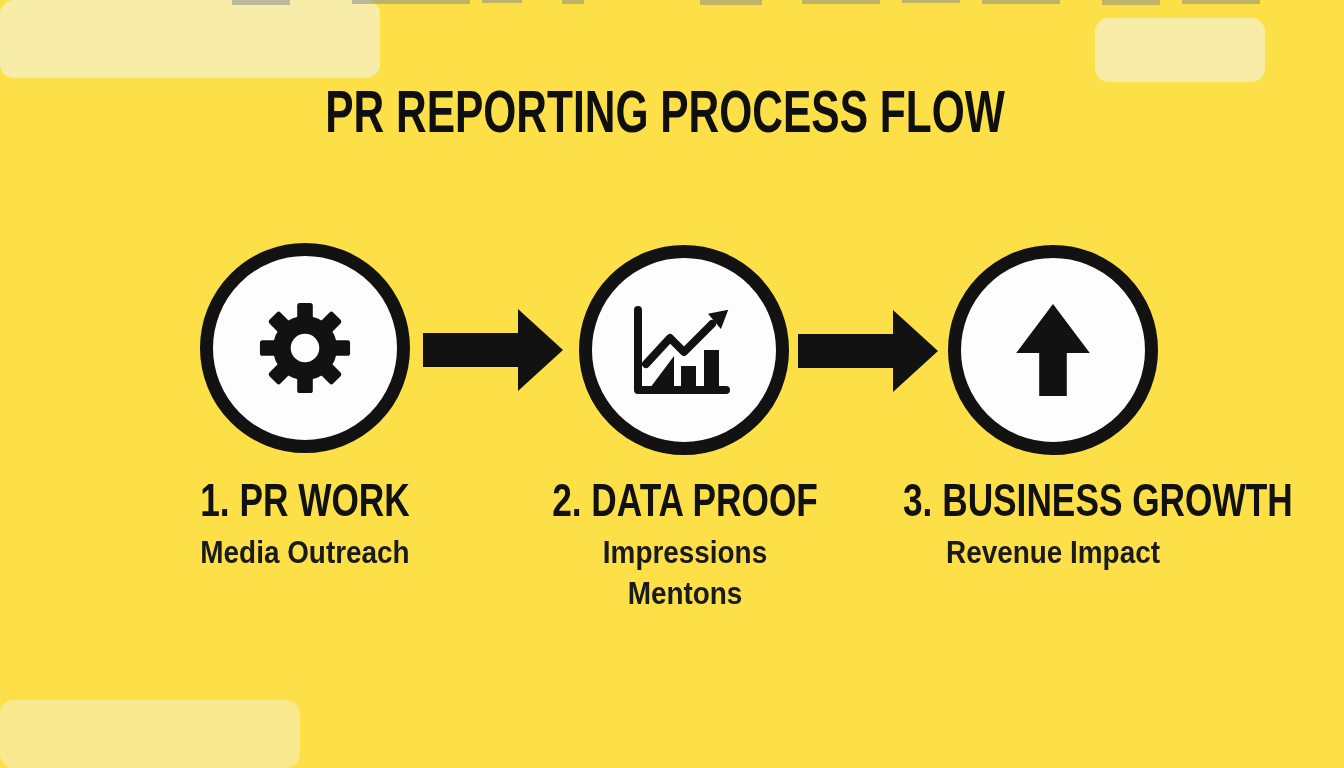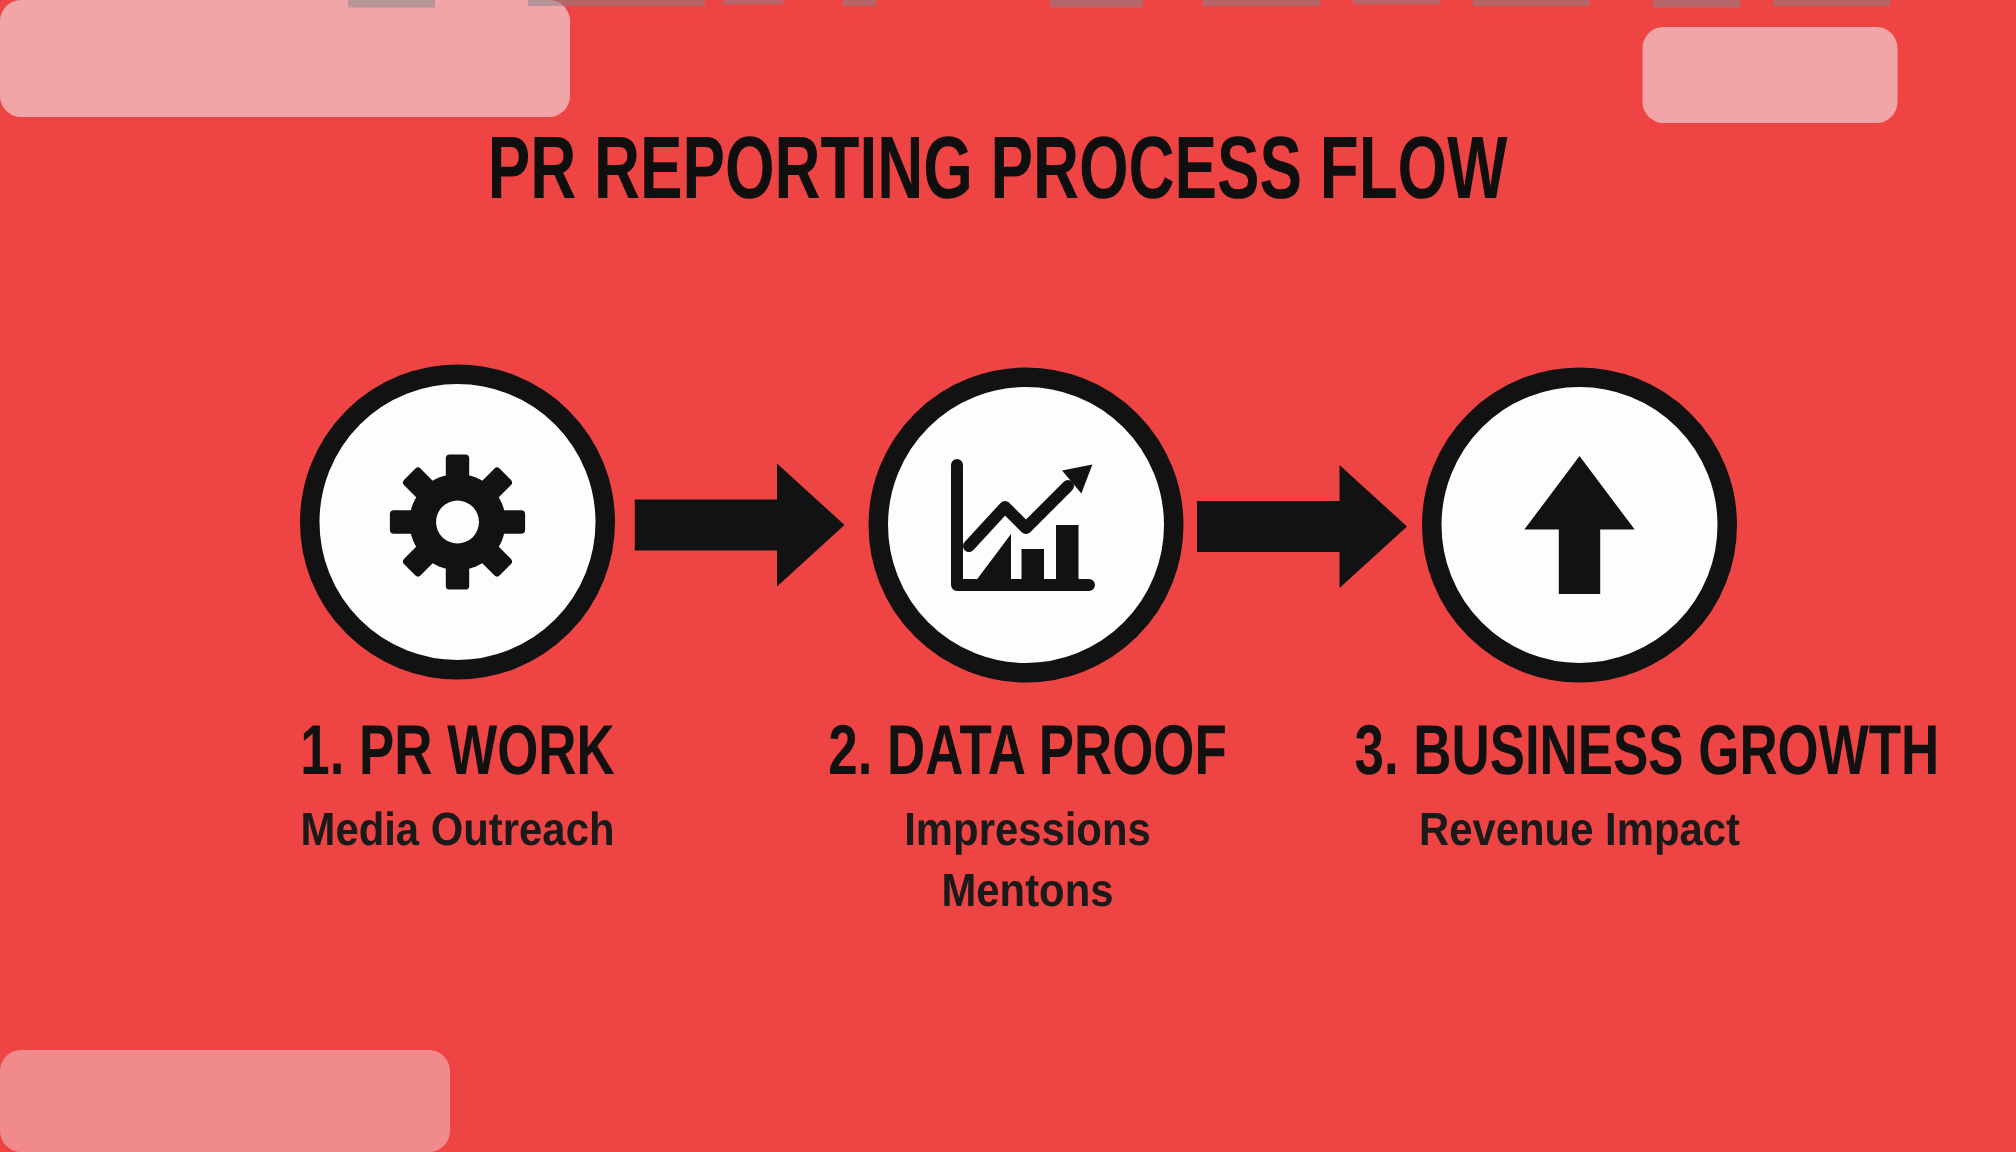--- a/index.html
+++ b/index.html
@@ -1,18 +1,18 @@
 <!DOCTYPE html>
 <html><head>
 <meta charset="utf-8">
 <style>
   html,body { margin:0; padding:0; background:#e9e9e9; }
   .stage {
     position:relative; width:1344px; height:768px;
-    background:#ef4444; overflow:hidden;
+    background:#fde047; overflow:hidden;
     font-family:"Liberation Sans", sans-serif;
     color:#121212;
   }
   
   .tint { position:absolute; background:#f2f6f8; opacity:.55; border-radius:14px; }
   .tint.t-a { left:0;   top:30;  width:380px; height:78px; }
   .tint.t-b { left:1095px; top:18px; width:170px; height:64px; }
   .tint.t-c { left:0;   top:700px; width:300px; height:68px; opacity:.4; }
 
   

